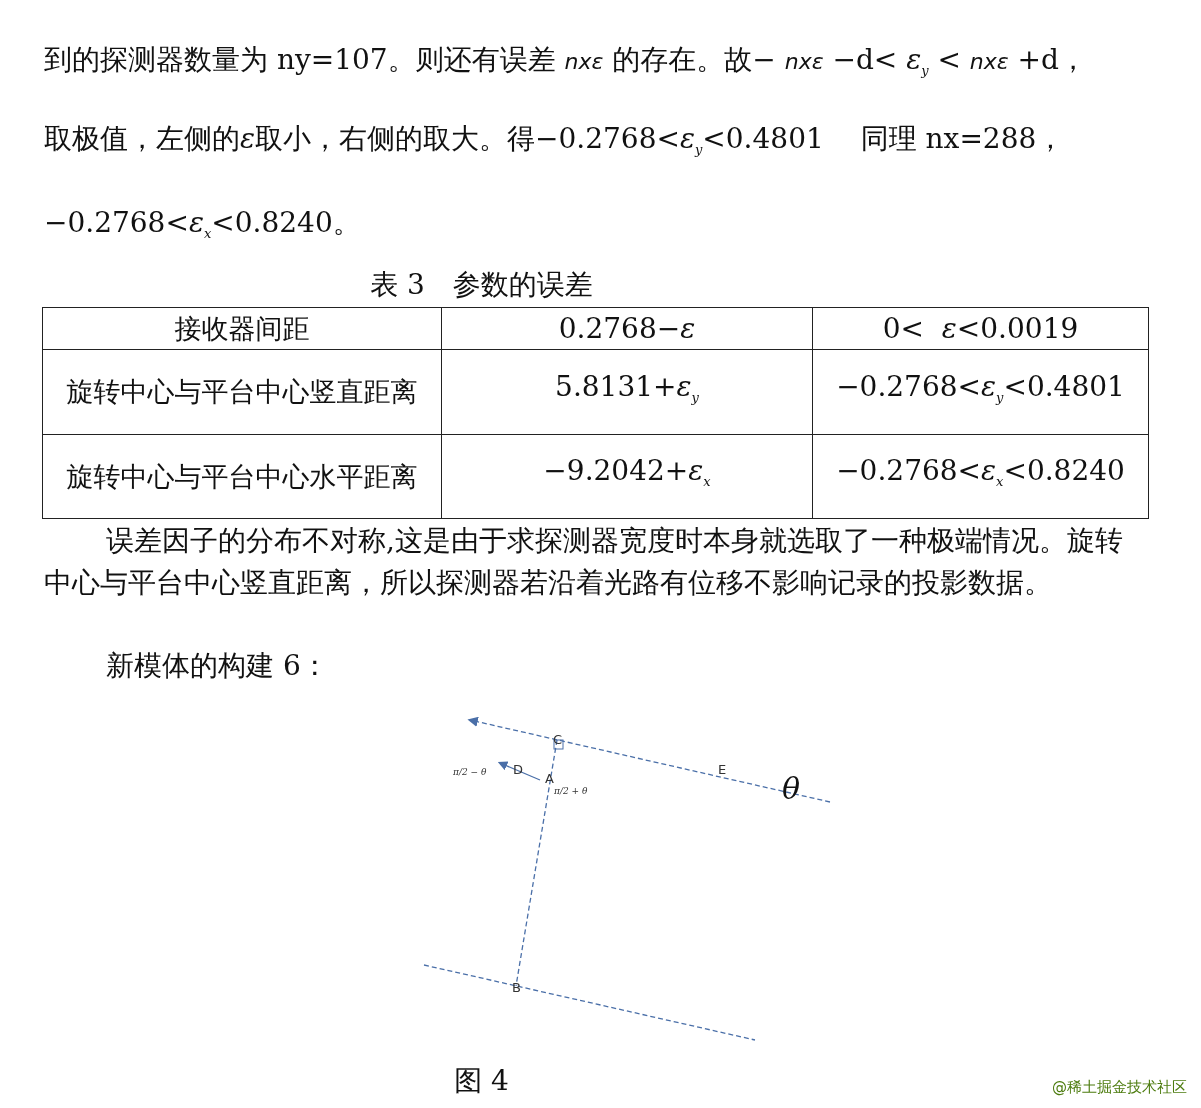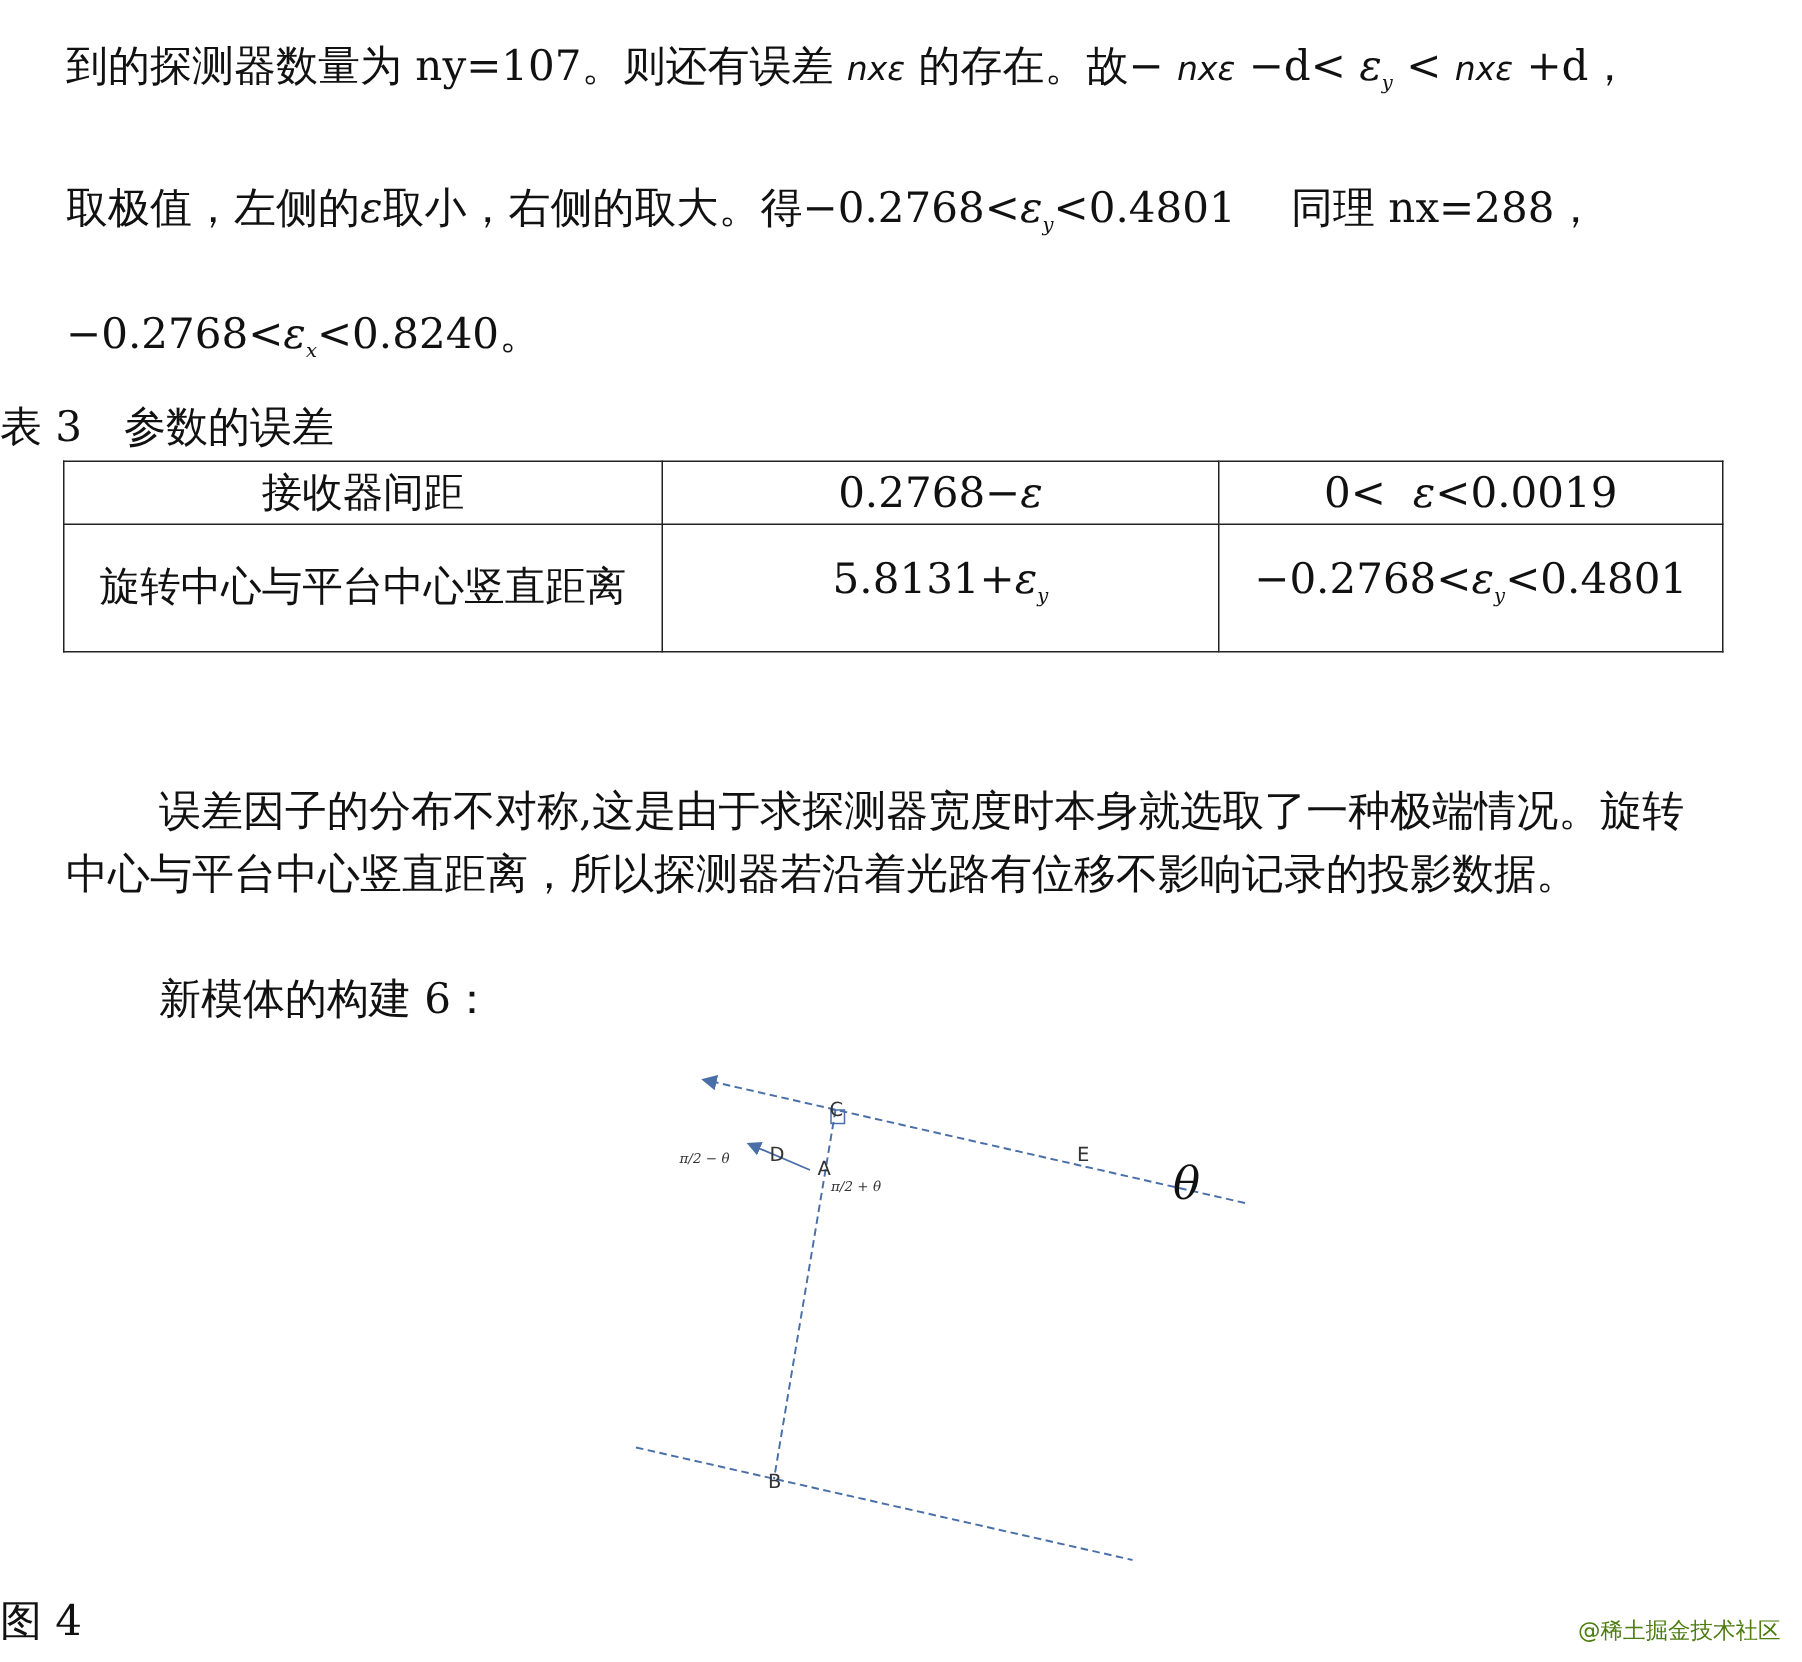--- a/index.html
+++ b/index.html
@@ -9,21 +9,21 @@
     color: #111;
   }
   .line {
     position: absolute; left: 44px; font-size: 28px; white-space: nowrap;
     line-height: 40px;
   }
   .it { font-style: italic; font-family: "DejaVu Sans", sans-serif; font-size: 22px; }
   .eps { font-style: italic; }
   sub { font-size: 13px; font-style: italic; vertical-align: -6px; }
   .caption {
-    position: absolute; left: 0; width: 963px; text-align: left; font-size: 28px;
+    position: absolute; left: 0; width: 963px; text-align: center; font-size: 28px;
   }
   table.params {
     position: absolute; left: 42px; top: 307px; width: 1107px;
     border-collapse: collapse; font-size: 28px;
   }
   table.params td {
     border: 1.5px solid #222; text-align: center; vertical-align: middle;
     padding: 0 4px; line-height: 40px;
   }
   table.params td.c0 { width: 358px; font-family: "DejaVu Sans", sans-serif; font-size: 27px; }
@@ -34,21 +34,21 @@
   .indent { text-indent: 62px; }
   .figure { position: absolute; left: 0; top: 700px; width: 1201px; height: 360px; }
   .watermark {
     position: absolute; right: 14px; top: 1078px; font-size: 15px; color: #4d7c0f;
     font-family: "DejaVu Sans", sans-serif;
   }
 </style>
 </head>
 <body>
 
-<div class="line" style="top:24px;text-align:right;">
+<div class="line" style="top:40px;text-align:right;">
   <span>到的探测器数量为 ny=107。则还有误差 </span><span class="it">nxε</span><span> 的存在。故− </span><span class="it">nxε</span><span> −d&lt; </span><span class="eps">ε</span><sub>y</sub><span> &lt; </span><span class="it">nxε</span><span> +d，</span>
 </div>
 
 <div class="line" style="top:119px;">
   <span>取极值，左侧的</span><span class="eps">ε</span><span>取小，右侧的取大。得−0.2768&lt;</span><span class="eps">ε</span><sub>y</sub><span>&lt;0.4801　 同理 nx=288，</span>
 </div>
 
 <div class="line" style="top:203px;">
   <span>−0.2768&lt;</span><span class="eps">ε</span><sub>x</sub><span>&lt;0.8240。</span>
 </div>
@@ -59,20 +59,25 @@
   <tbody>
       <tr style="height:42px;">
     <td class="c0">接收器间距</td>
     <td class="c1"><span>0.2768−</span><span class="eps">ε</span></td>
     <td><span style="white-space:pre;">0&lt;  </span><span class="eps">ε</span><span>&lt;0.0019</span></td>
   </tr>
   <tr style="height:85px;margin-left:20px;">
     <td class="c0" style="padding:0 20px;">旋转中心与平台中心竖直距离</td>
     <td class="c1"><span>5.8131+</span><span class="eps">ε</span><sub>y</sub></td>
     <td><span>−0.2768&lt;</span><span class="eps">ε</span><sub>y</sub><span>&lt;0.4801</span></td>
+  </tr>
+  <tr style="height:84px;">
+    <td class="c0" style="padding:0 20px;">旋转中心与平台中心水平距离</td>
+    <td class="c1"><span>−9.2042+</span><span class="eps">ε</span><sub>x</sub></td>
+    <td><span>−0.2768&lt;</span><span class="eps">ε</span><sub>x</sub><span>&lt;0.8240</span></td>
   </tr>
 </tbody>
   </table>
 
 <div class="para indent" style="top:520px;">误差因子的分布不对称,这是由于求探测器宽度时本身就选取了一种极端情况。旋转中心与平台中心竖直距离，所以探测器若沿着光路有位移不影响记录的投影数据。</div>
 <div class="para indent" style="top:645px;">新模体的构建 6：</div>
 
 <div class="figure">
   <svg width="1201" height="360">
     <defs>

